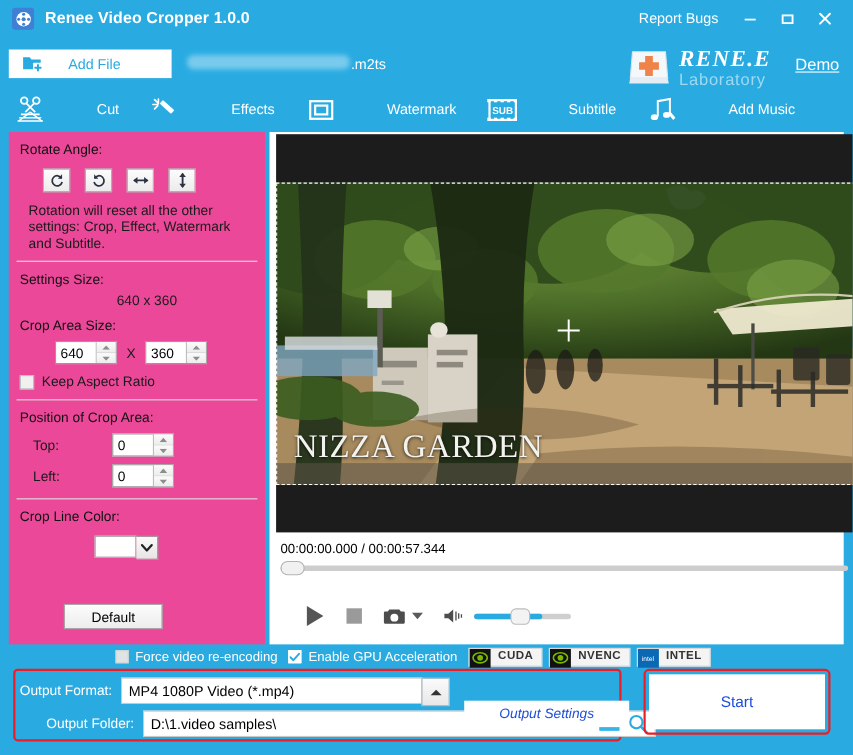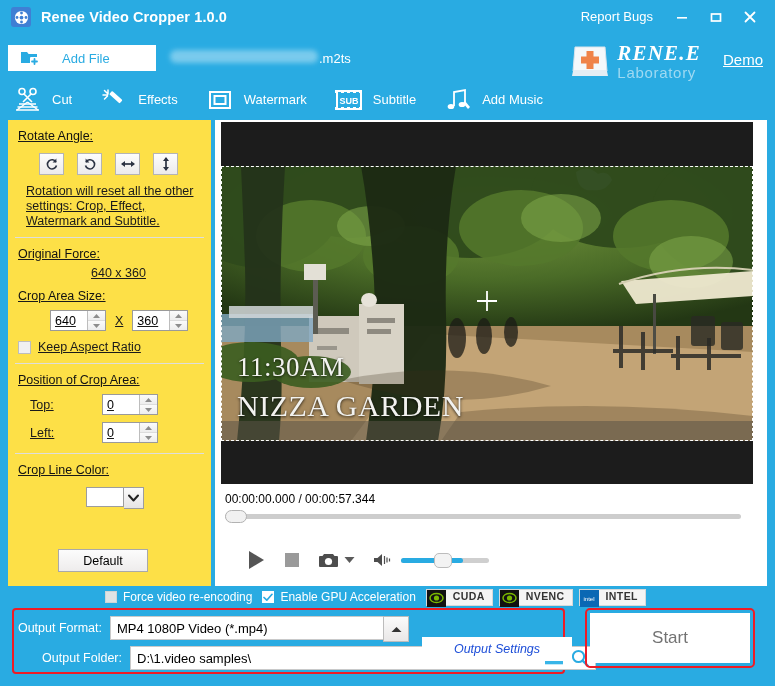--- a/index.html
+++ b/index.html
@@ -142,40 +142,40 @@
     width: 775px; height: 41px;
     display: flex;
     align-items: stretch;
   }
   .tab {
     display: flex; align-items: center;
     padding: 0 14px 0 12px;
     cursor: pointer;
     color: #ffffff;
     height: 41px;
+    gap: 36px;
   }
   .tab .ticon { display: flex; align-items: center; justify-content:center; width: 32px; }
   .tab .tlabel { font-size: 13px; margin-left: 8px; white-space: nowrap; }
   .tab.active { background: #ffffff; }
   .tab.active .tlabel { color: #29abe2; }
 
   
   .main {
     position: absolute;
     left: 8px; top: 120px;
     width: 759px; height: 466px;
     display: flex;
   }
   .left-panel {
-    width: 203px; height: 466px;
-    background: #fde047;
+    width: 233px; height: 466px;
+    background: #ec4899;
     position: relative;
     font-size: 12.5px;
     color: #1a1a1a;
-    text-decoration: underline;
   }
   .lp-label { margin: 0 0 0 10px; }
   .sect-title { padding-top: 9px; font-size: 12.5px; color:#111; }
   .rotate-row {
     display: flex; gap: 13px;
     margin: 10px 0 0 31px;
   }
   .rbtn {
     width: 25px; height: 22px;
     border: 1px solid #b4b4b4;
@@ -460,22 +460,22 @@
     left: 585px; top: 22px;
     width: 170px; height: 60px;
     border: 2px solid #ee1c25;
     border-radius: 5px;
     padding: 3px;
   }
   .start-btn {
     width: 100%; height: 100%;
     background: #ffffff;
     display: flex; align-items: center; justify-content: center;
-    color: #737373;
-    font-size: 17px;
+    color: #1d4ed8;
+    font-size: 14px;
     cursor: pointer;
   }
 </style>
 </head>
 <body>
 
 <div class="app">
 
   <div class="titlebar">
     <div class="app-icon">
@@ -641,21 +641,21 @@
             <path d="M6 1 l-3 4 h6 z" fill="#2b3242"></path>
             <path d="M6 15 l-3 -4 h6 z" fill="#2b3242"></path>
           </svg>
         </div>
       </div>
 
       <div class="note">Rotation will reset all the other settings: Crop, Effect, Watermark and Subtitle.</div>
 
       <div class="divider"></div>
 
-      <div class="sect-title lp-label">Original Force:</div>
+      <div class="sect-title lp-label">Settings Size:</div>
       <div class="orig-size-val">640 x 360</div>
 
       <div class="sect-title lp-label">Crop Area Size:</div>
 
       <div class="spin-row" style="padding-left:42px;">
         <div class="spin">
           <input value="640" style="">
           <div class="spin-arrows">
             <div class="sa">
               <svg width="7" height="4" viewBox="0 0 7 4">
@@ -833,21 +833,20 @@
               <ellipse cx="236" cy="172" rx="9" ry="20"></ellipse>
                 <ellipse cx="263" cy="170" rx="8" ry="18"></ellipse>
               <ellipse cx="290" cy="166" rx="7" ry="15"></ellipse>
             </g>
             <g opacity="0.25" fill="#3a2d18">
               <path d="M120 214 q110 -22 210 6 q-100 30 -210 -6z"></path>
               <path d="M240 246 q140 -14 292 4 L532 275 H220 z"></path>
             </g>
             <rect x="0" y="255" width="532" height="20" fill="#5b5347" opacity="0.55"></rect>
           </svg>
-          <div class="ov-time">11:30AM</div>
           <div class="ov-place">NIZZA GARDEN</div>
         </div>
         <div class="crop-border"></div>
         <div class="crosshair">
           <svg width="22" height="22" viewBox="0 0 22 22">
             <path d="M11 1 V21 M1 11 H21" stroke="#fff" stroke-width="1.8"></path>
           </svg>
         </div>
       </div>
 

